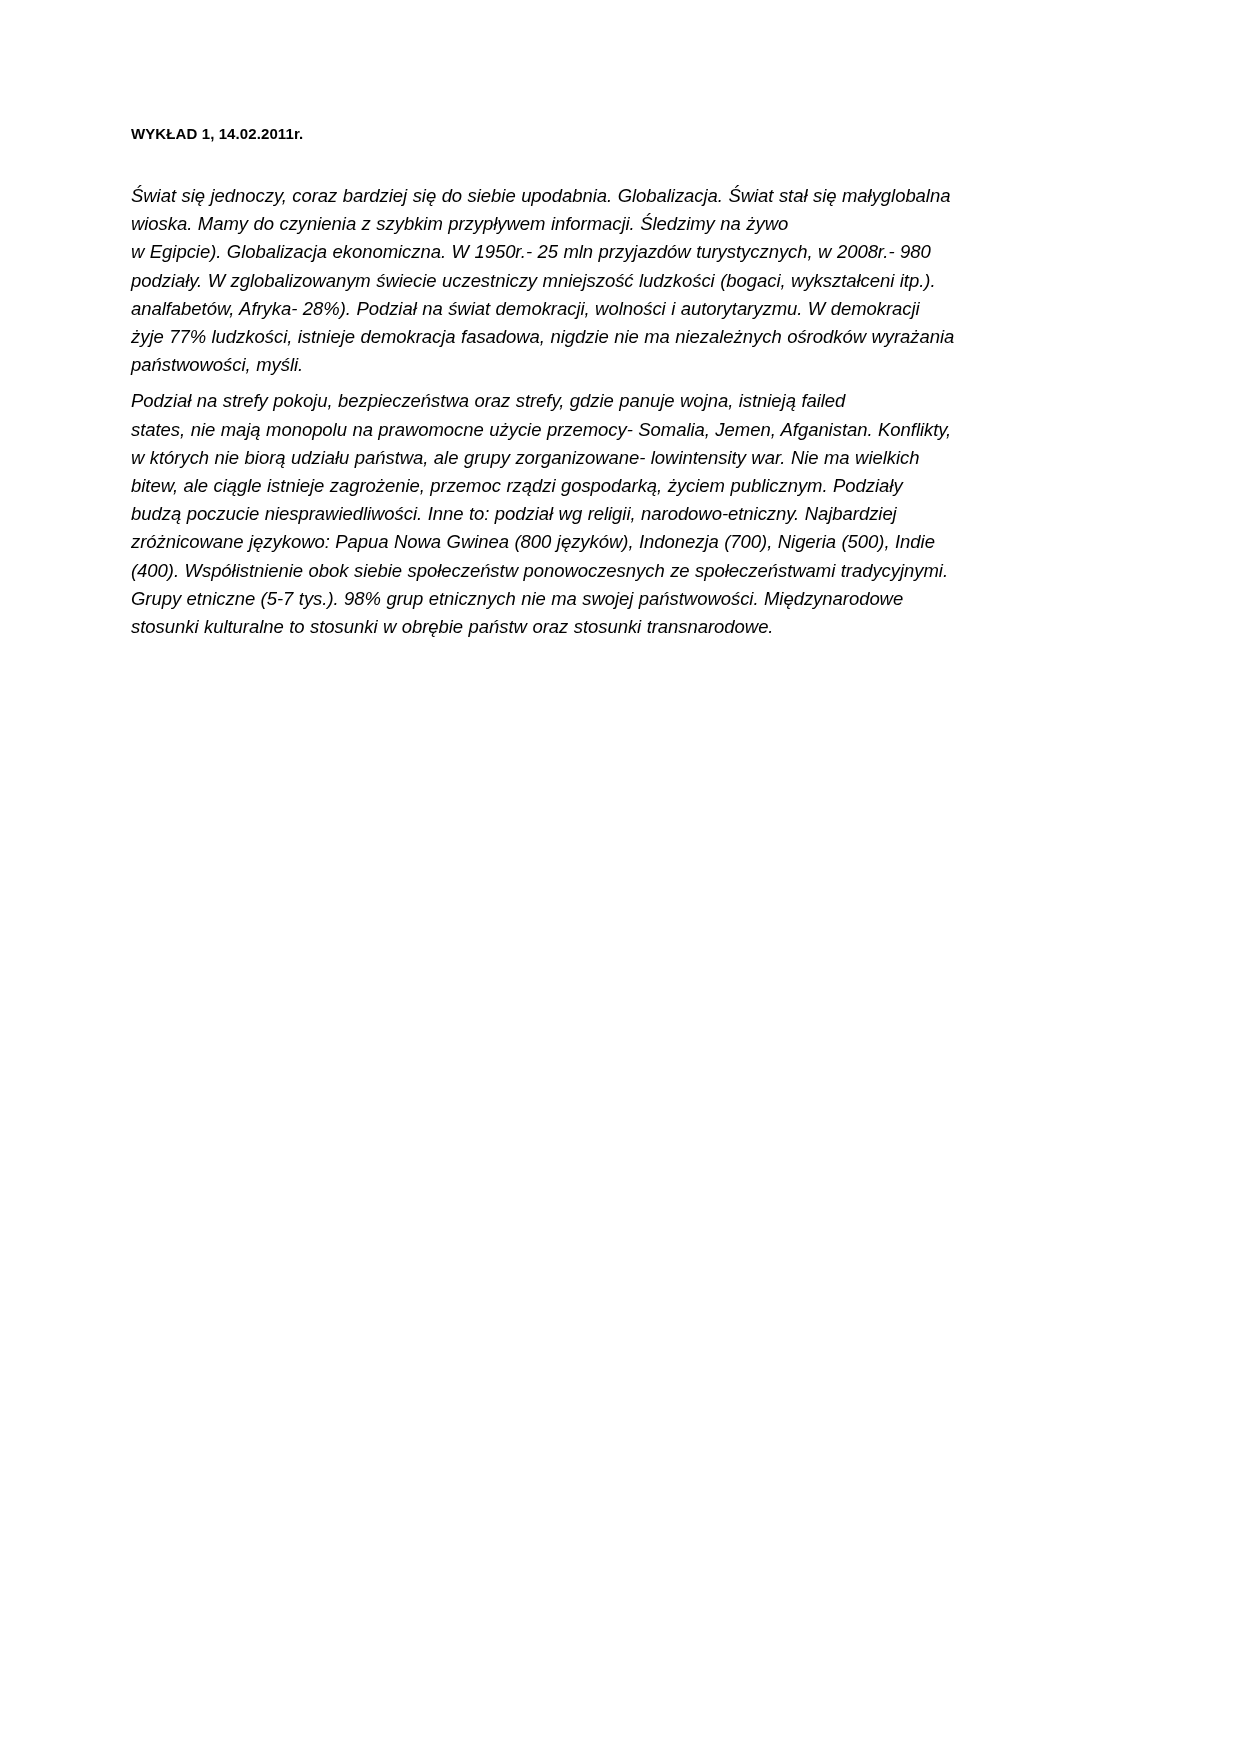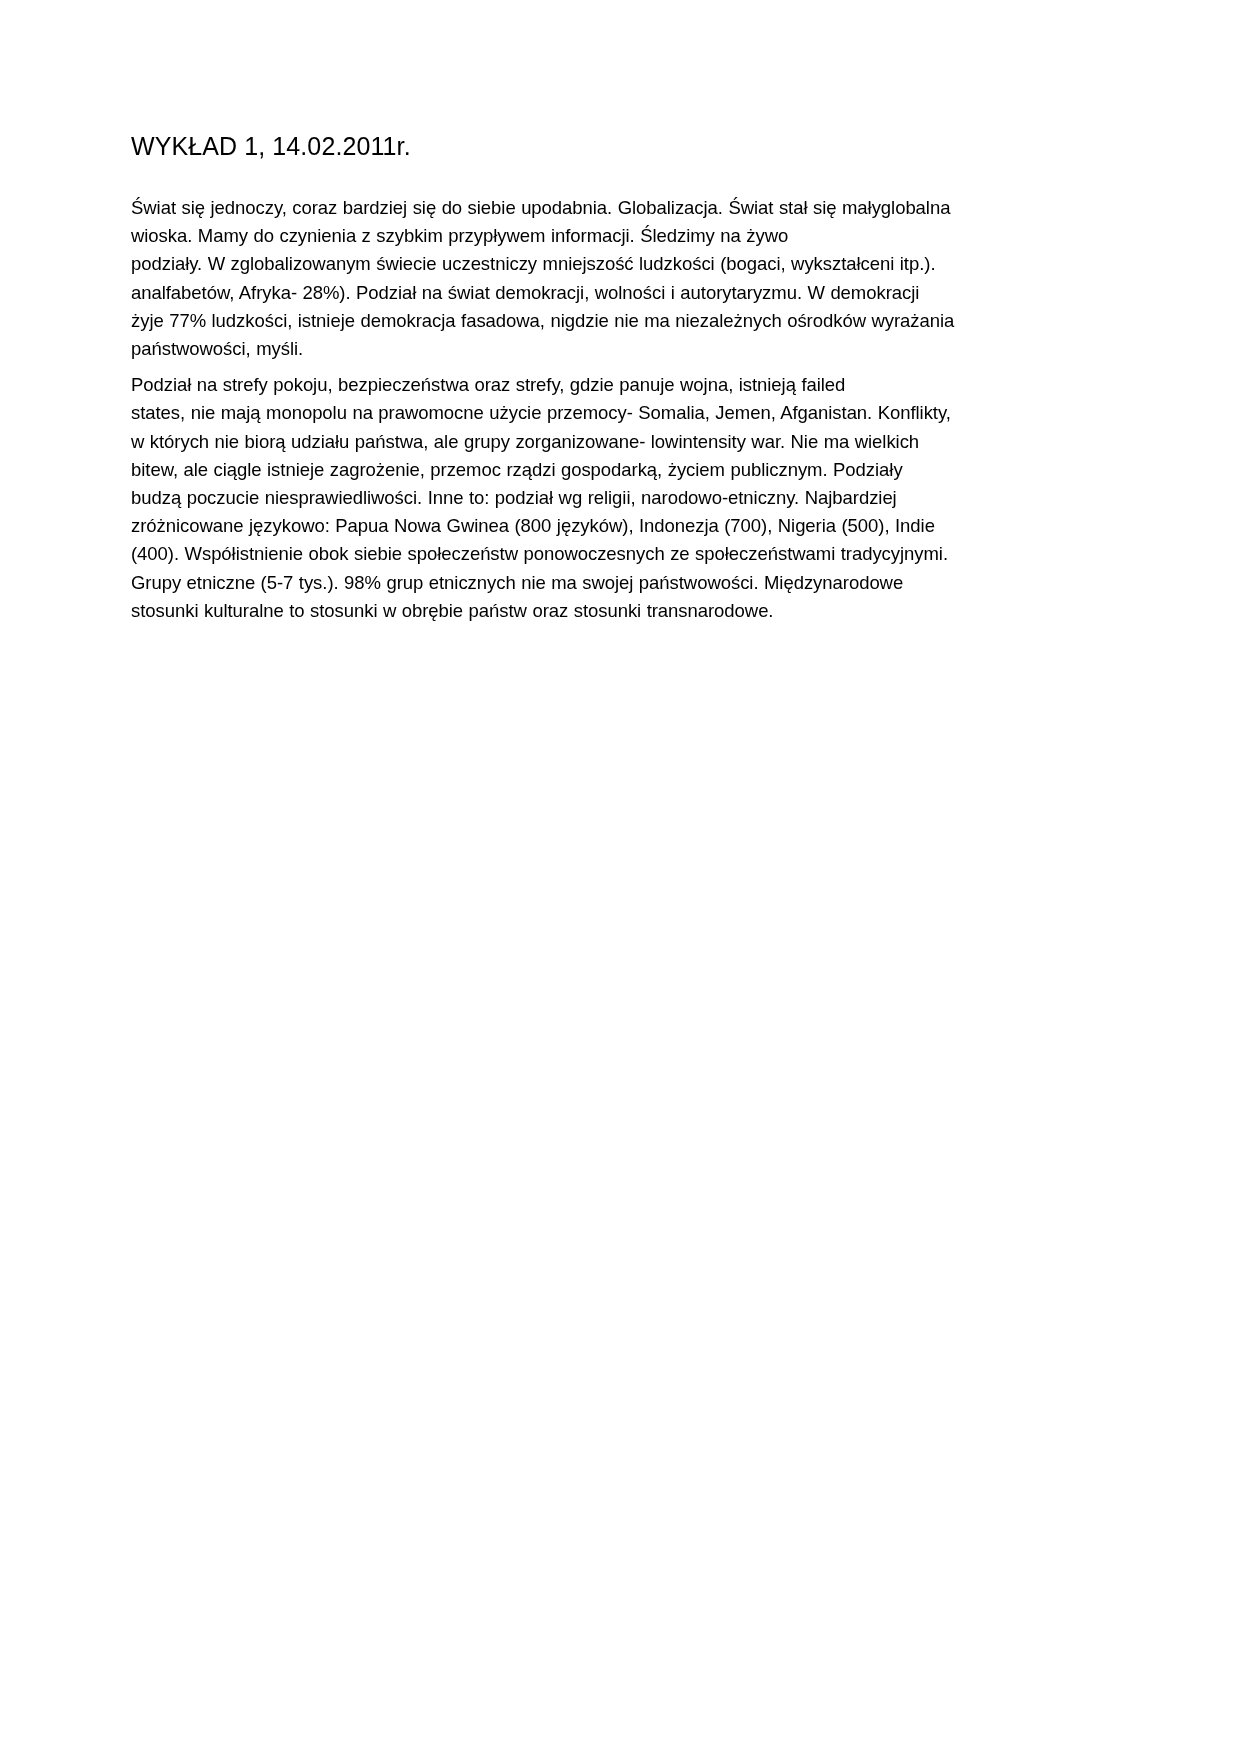--- a/index.html
+++ b/index.html
@@ -20,54 +20,56 @@
     box-sizing: border-box;
     overflow: hidden;
   }
   .doc-body {
     position: absolute;
     left: 131px;
     top: 120px;
     width: 960px;
   }
   .doc-title {
-    font-size: 25px;
+    font-size: 15px;
     line-height: 28px;
-    font-weight: 400;
+    font-weight: 700;
     letter-spacing: 0.1px;
-    margin: 12px 0 34px 0;
+    margin: 0 0 34px 0;
     white-space: nowrap;
   }
   .para {
     margin: 0;
     font-size: 18.5px;
     line-height: 28.2px;
     letter-spacing: -0.05px;
     word-spacing: 0.4px;
     text-align: left;
   }
   .para + .para {
     margin-top: 8px;
   }
   .line {
     display: block;
     white-space: nowrap;
+    font-style: italic;
   }
 </style>
 </head>
 <body>
 
 <div class="page">
   <div class="doc-body">
 
     <h1 class="doc-title">WYKŁAD 1, 14.02.2011r.</h1>
 
     <p class="para" id="p1">
         <span class="line">Świat się jednoczy, coraz bardziej się do siebie upodabnia. Globalizacja. Świat stał się małyglobalna</span>
         <span class="line">wioska. Mamy do czynienia z szybkim przypływem informacji. Śledzimy na żywo</span>
+        <span class="line">w Egipcie). Globalizacja ekonomiczna. W 1950r.- 25 mln przyjazdów turystycznych, w 2008r.- 980</span>
         <span class="line">podziały. W zglobalizowanym świecie uczestniczy mniejszość ludzkości (bogaci, wykształceni itp.).</span>
         <span class="line">analfabetów, Afryka- 28%). Podział na świat demokracji, wolności i autorytaryzmu. W demokracji</span>
         <span class="line">żyje 77% ludzkości, istnieje demokracja fasadowa, nigdzie nie ma niezależnych ośrodków wyrażania</span>
         <span class="line">państwowości, myśli.</span>
       </p>
     <p class="para" id="p2">
         <span class="line">Podział na strefy pokoju, bezpieczeństwa oraz strefy, gdzie panuje wojna, istnieją failed</span>
         <span class="line">states, nie mają monopolu na prawomocne użycie przemocy- Somalia, Jemen, Afganistan. Konflikty,</span>
         <span class="line">w których nie biorą udziału państwa, ale grupy zorganizowane- lowintensity war. Nie ma wielkich</span>
         <span class="line">bitew, ale ciągle istnieje zagrożenie, przemoc rządzi gospodarką, życiem publicznym. Podziały</span>

